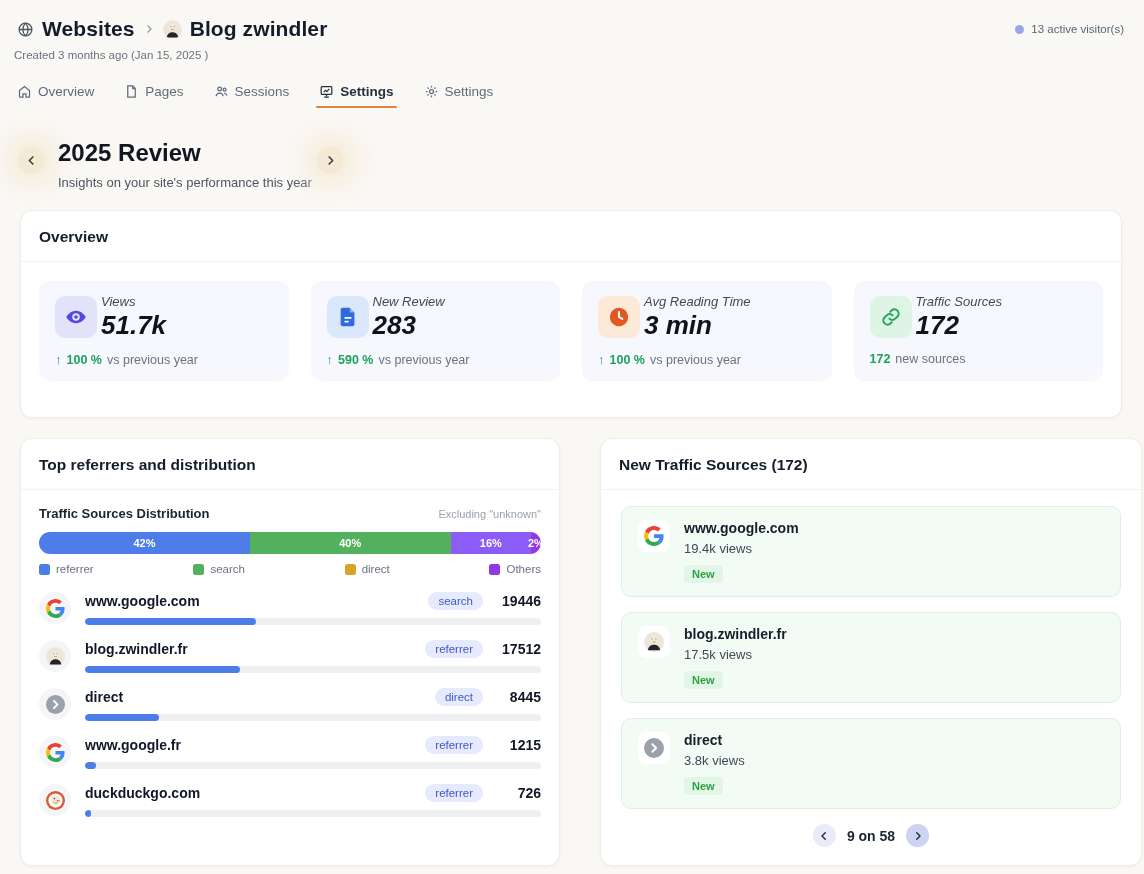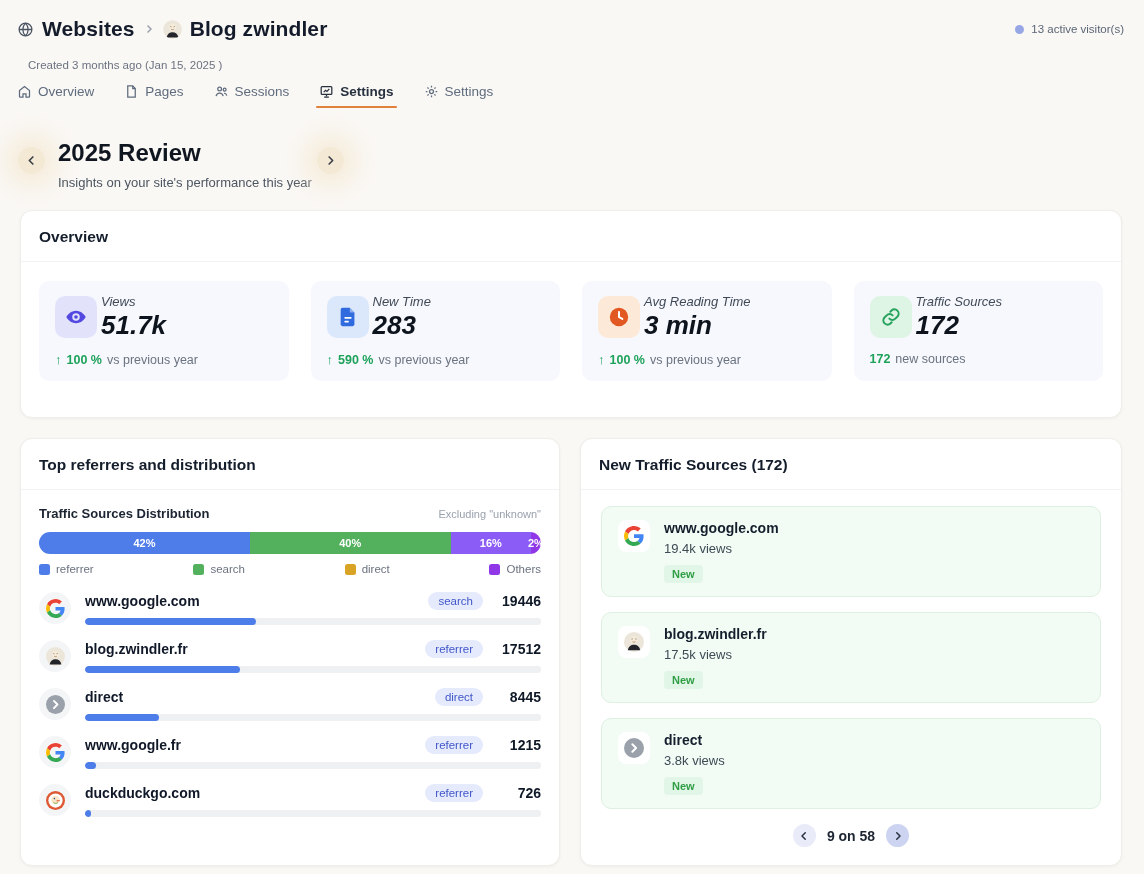--- a/index.html
+++ b/index.html
@@ -12,21 +12,21 @@
     overflow: hidden;
   }
   svg { display:block; }
 
   
   .breadcrumb { position:absolute; left:17px; top:17px; display:flex; align-items:center; gap:8px; }
   .breadcrumb .globe { color:#4b5563; width:17px; height:17px; }
   .breadcrumb .crumb-title { font-size:21px; font-weight:800; color:#141c2b; letter-spacing:.1px; }
   .breadcrumb .crumb-sep { color:#9ca3af; width:12px; height:12px; }
   .breadcrumb .avatar { width:19px; height:19px; border-radius:50%; overflow:hidden; }
-  .created { position:absolute; left:28px; top:49px; font-size:11.5px; color:#6b7280;margin-top:10px; }
+  .created { position:absolute; left:14px; top:49px; font-size:11.5px; color:#6b7280; }
   .visitors { position:absolute; right:20px; top:23px; display:flex; align-items:center; gap:7px; font-size:11.5px; color:#5b6675; }
   .visitors .dot { width:9px; height:9px; border-radius:50%; background:#97a7e6; }
 
   
   .tabs { position:absolute; left:17px; top:84px; display:flex; gap:30px; }
   .tab { display:flex; align-items:center; gap:6px; font-size:13.5px; color:#5f6c7d; cursor:pointer; position:relative; padding-bottom:9px; }
   .tab .t-icon { width:15px; height:15px; color:inherit; }
   .tab.active { color:#27303f; font-weight:700; }
   .tab.active::after { content:""; position:absolute; left:-3px; right:-3px; bottom:0; height:2.5px; border-radius:2px; background:var(--accent,#e0813c); }
 
@@ -39,21 +39,21 @@
   #hero-next { left:317px; top:147px; }
   .hero-text { position:absolute; left:58px; top:139px; }
   .hero-text h2 { font-size:24px; font-weight:800; color:#10161f; }
   .hero-text p { margin-top:8px; font-size:13px; color:#4d5661; }
 
   
   .panel { position:absolute; background:#fff; border:1px solid #f0eeea; border-radius:12px;
     box-shadow:0 1px 3px rgba(25,30,45,.05); }
   #overview-panel { left:20px; top:210px; width:1102px; height:208px; }
   #referrers-panel { left:20px; top:438px; width:540px; height:428px; }
-  #sources-panel { left:580px; top:438px; width:542px; height:428px; }
+  #sources-panel { left:600px; top:438px; width:542px; height:428px; }
   .panel-header { padding:17px 18px 15px; border-bottom:1px solid #f1f2f4; font-size:15.5px; font-weight:700; color:#141d2b; }
 
   
   .stats { display:flex; gap:22px; padding:19px 18px; }
   .stat { flex:1; background:#f7f8fd; border-radius:10px; padding:13px 16px 14px; }
   .stat-top { display:flex; align-items:center; }
   .stat-icon { width:42px; height:42px; border-radius:10px; display:grid; place-items:center; flex:0 0 auto; }
   .stat-icon svg { width:22px; height:22px; }
   .stat-texts { margin-left:4px;font-style:italic; }
   .stat-label { font-size:13px; color:#404a57; }
@@ -231,21 +231,21 @@
         <div class="stat-top">
           <div class="stat-icon" style="background: rgb(219, 231, 251); color: rgb(47, 107, 223);">
             <svg viewBox="0 0 24 24" fill="currentColor">
               <path d="M6 2h8l5 5v13a2 2 0 01-2 2H6a2 2 0 01-2-2V4a2 2 0 012-2z"></path>
               <path d="M14 2v5h5z" fill="#fff" opacity=".45"></path>
               <rect x="8" y="12" width="8" height="1.9" rx=".95" fill="#fff"></rect>
               <rect x="8" y="16" width="5" height="1.9" rx=".95" fill="#fff"></rect>
             </svg>
           </div>
           <div class="stat-texts">
-            <div class="stat-label">New Time</div>
+            <div class="stat-label">New Review</div>
             <div class="stat-value">283</div>
           </div>
         </div>
         <div class="stat-foot">
           <span class="up">↑</span>
           <span class="delta">590 %</span>
           <span>vs previous year</span>
         </div>
       </div>
       <div class="stat">

